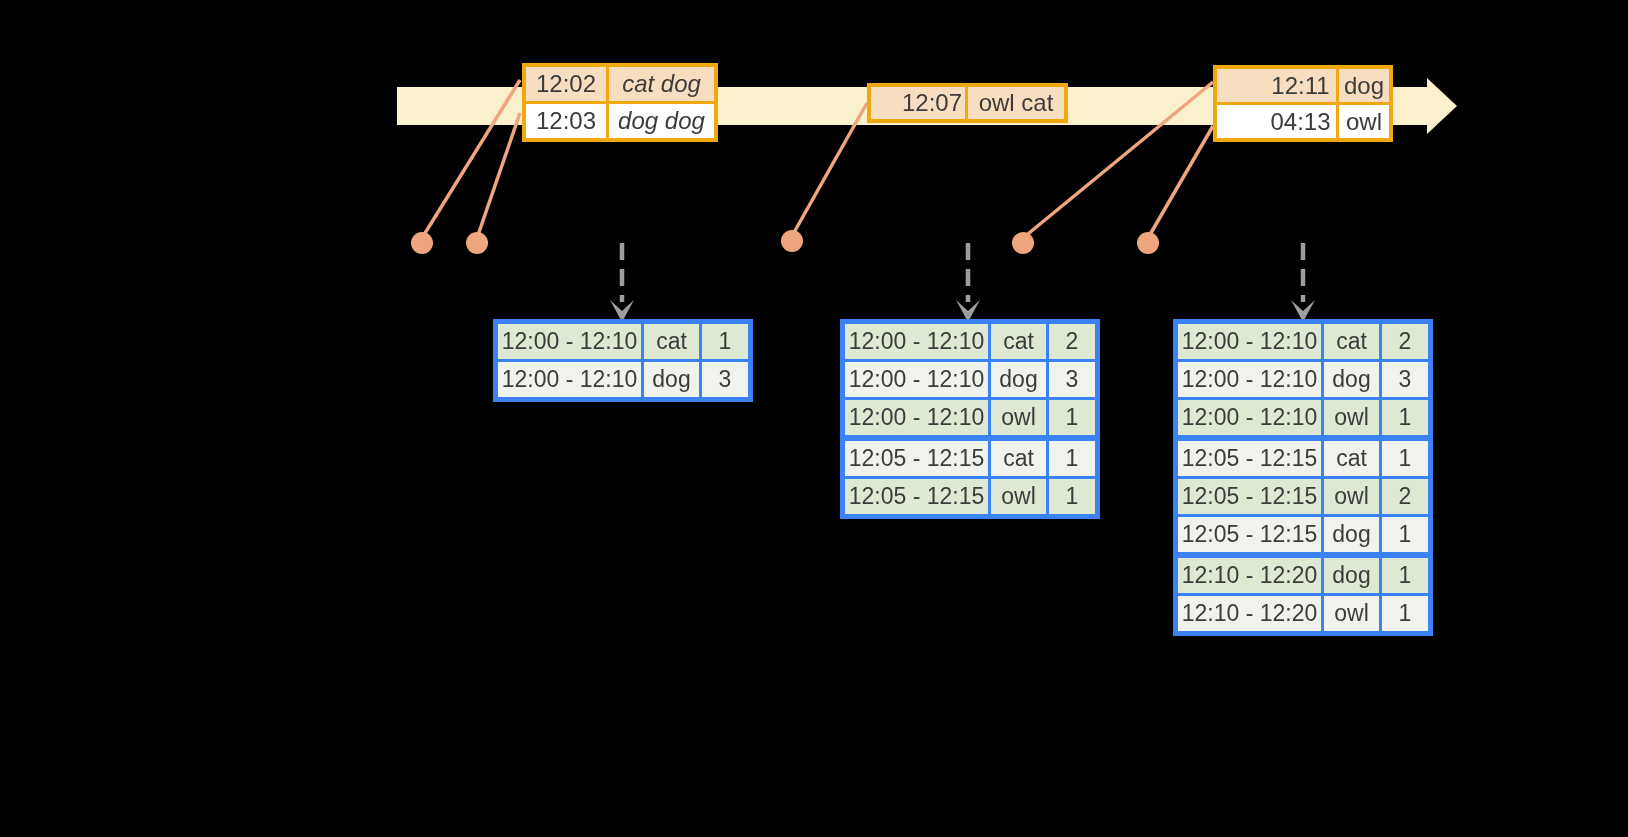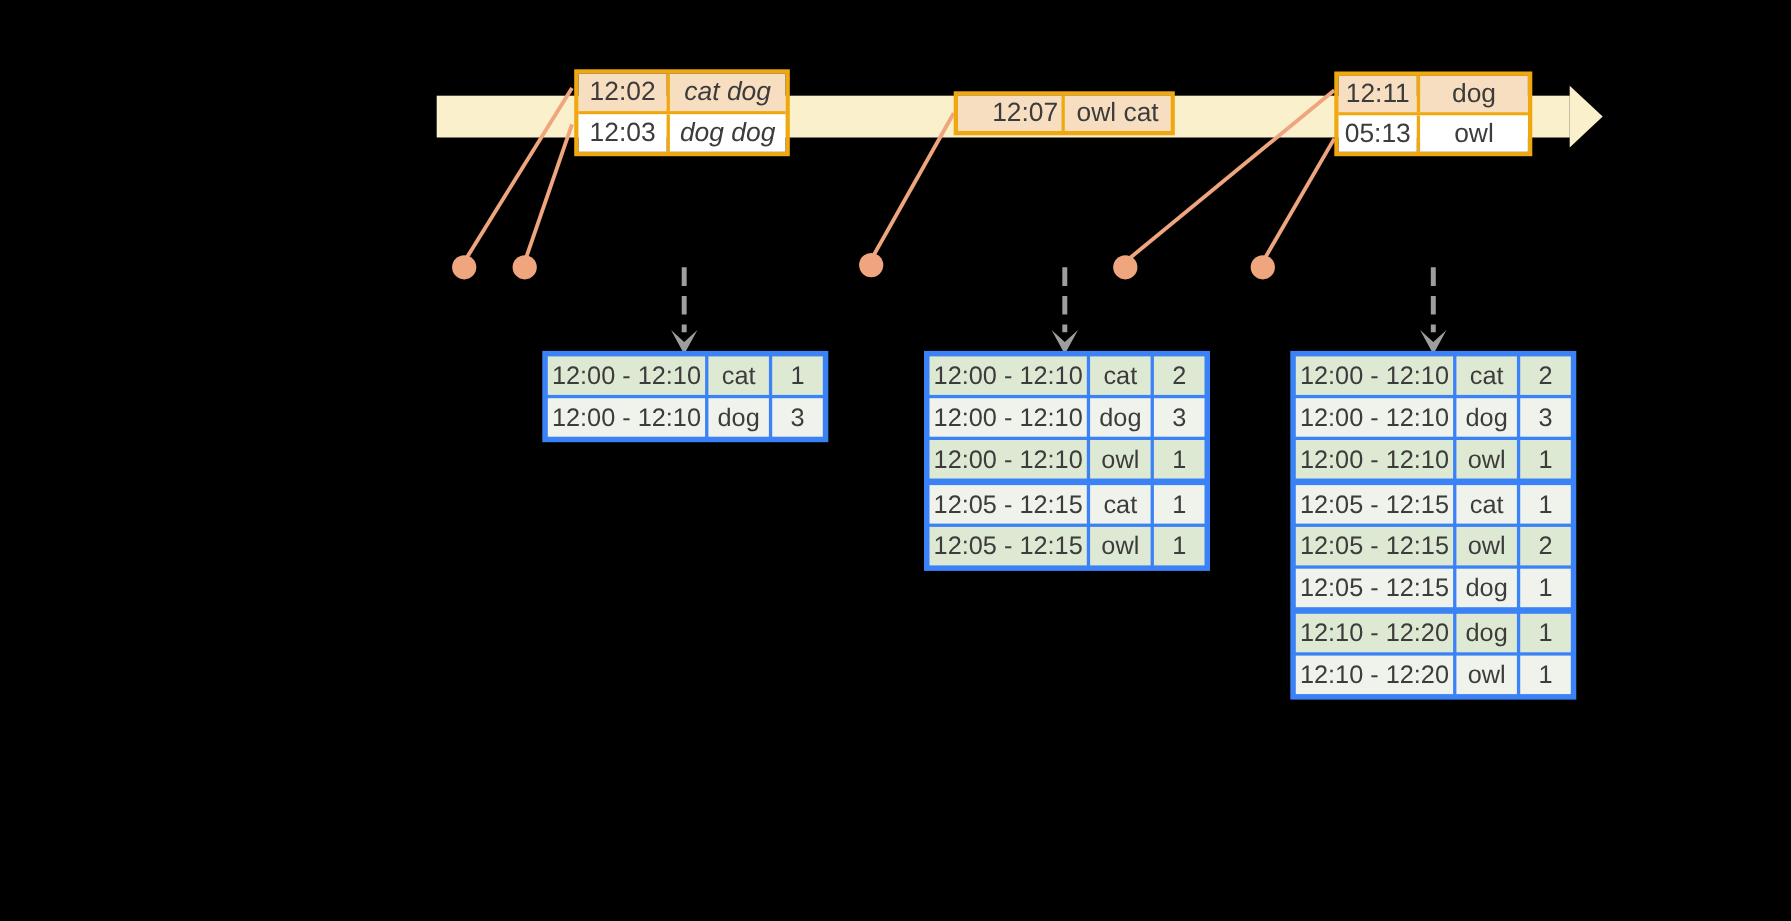--- a/index.html
+++ b/index.html
@@ -19,21 +19,21 @@
   .orow + .orow{border-top:3px solid #f0a811;}
   .ocell{display:flex;align-items:center;justify-content:center;font-size:24px;white-space:nowrap;}
   .ocell + .ocell{border-left:3px solid #f0a811;}
   .od{background:#f8dec0;}
   .ol{background:#ffffff;}
   #itable1{left:522px;top:63px;width:196px;height:79px;}
   #itable1 .c1{width:80px;} #itable1 .c2{flex:1;font-style:italic;}
   #itable2{left:867px;top:83px;width:201px;height:40px;}
   #itable2 .c1{width:66px;padding-left:28px;} #itable2 .c2{flex:1;}
   #itable3{left:1213px;top:65px;width:180px;height:77px;}
-  #itable3 .c1{width:71px;} #itable3 .c2{flex:1;}
+  #itable3 .c1{width:71px;padding-left:48px;} #itable3 .c2{flex:1;}
   
   .gtable{position:absolute;background:#3b82f6;padding:5px;box-sizing:border-box;
     display:flex;flex-direction:column;gap:3px;width:260px;}
   .grow{display:flex;gap:3px;height:35px;flex:none;}
   .grow.gs{margin-top:3px;}
   .gcell{display:flex;align-items:center;justify-content:center;font-size:23px;white-space:nowrap;}
   .gw{width:143px;} .ga2{width:55px;} .gc{flex:1;}
   .sa .gcell{background:#dee9d3;}
   .sb .gcell{background:#eff3eb;}
   #rtable1{left:493px;top:319px;}
@@ -90,21 +90,21 @@
       <div class="ocell c2 od">owl cat</div>
     </div>
   </div>
 
   <div id="itable3" class="otable">
     <div class="orow">
       <div class="ocell c1 od">12:11</div>
       <div class="ocell c2 od">dog</div>
     </div>
     <div class="orow">
-      <div class="ocell c1 ol">05:13</div>
+      <div class="ocell c1 ol">04:13</div>
       <div class="ocell c2 ol">owl</div>
     </div>
   </div>
 
   <div id="rtable1" class="gtable">
     <div class="grow sa">
       <div class="gcell gw">12:00 - 12:10</div>
       <div class="gcell ga2">cat</div>
       <div class="gcell gc">1</div>
     </div>

